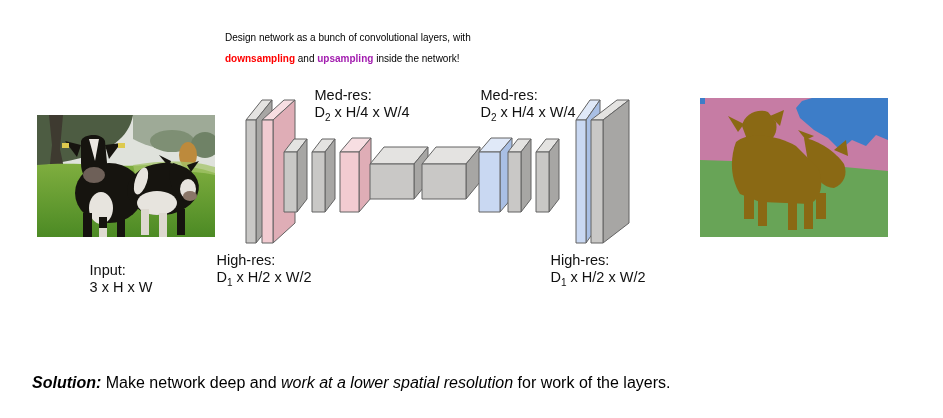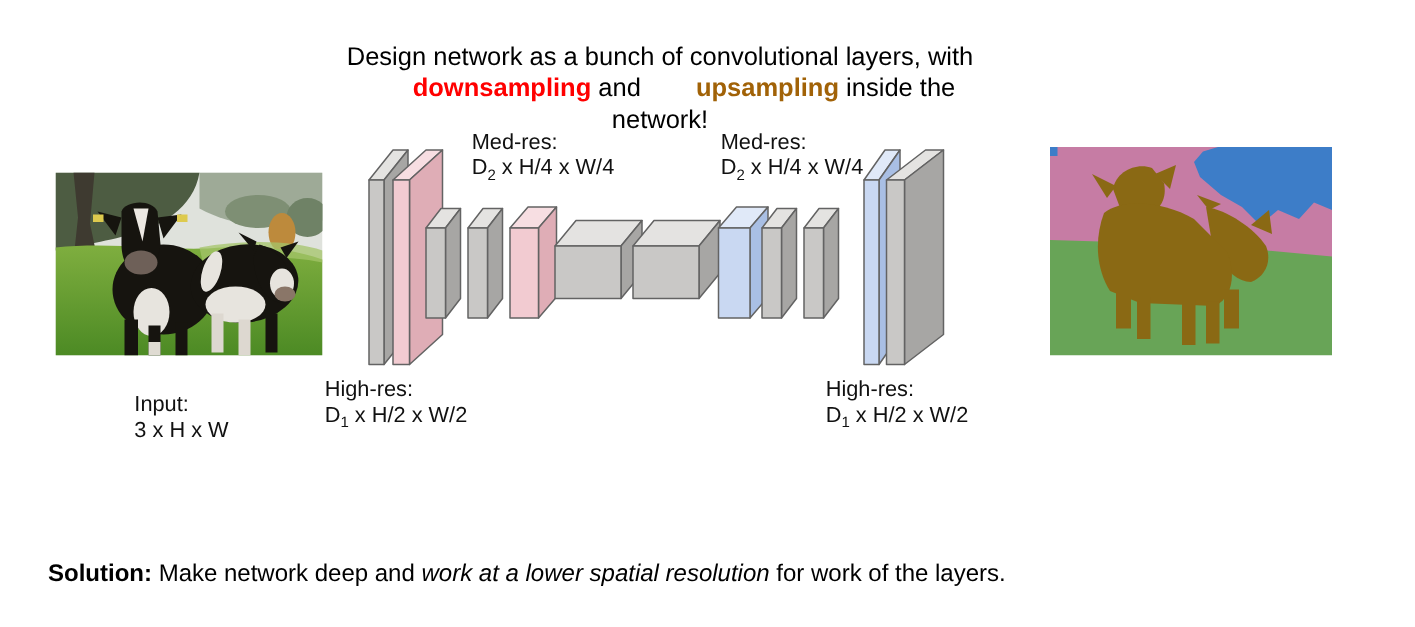--- a/index.html
+++ b/index.html
@@ -1,47 +1,47 @@
 <!DOCTYPE html>
 <html><head>
 <meta charset="utf-8">
 <style>
   html,body{margin:0;padding:0;background:#ffffff;}
   .slide{
     position:relative;width:943px;height:418px;background:#ffffff;overflow:hidden;
     font-family:"Liberation Sans","DejaVu Sans",sans-serif;color:#111;
   }
   .title{
-    position:absolute;left:225px;top:27px;width:430px;text-align:center;
-    font-size:17px;line-height:21px;color:#000;
-  }
-  .title .b{font-weight:bold;margin-left:32px;}
+    position:absolute;left:225px;top:27px;width:430px;text-align:left;
+    font-size:10px;line-height:21px;color:#000;
+  }
+  .title .b{font-weight:bold;}
   .lbl{
     position:absolute;transform:translateX(-50%);text-align:left;
     font-size:14.5px;line-height:17px;white-space:nowrap;color:#111;
   }
   .lbl sub{font-size:10px;}
   .input-figure{position:absolute;left:37px;top:115px;width:178px;height:122px;margin:0;}
   .pred-figure{position:absolute;left:700px;top:98px;width:188px;height:139px;margin:0;}
   .input-figure svg,.pred-figure svg{display:block;width:100%;height:100%;}
   .net{position:absolute;left:0;top:0;pointer-events:none;}
   .solution{
     position:absolute;left:32px;top:373px;font-size:16px;line-height:19px;color:#000;white-space:nowrap;
   }
-  .solution b{font-weight:bold;}
+  .solution b{font-weight:bold;font-style:italic;}
   .solution i{font-style:italic;}
 </style>
 </head>
 <body>
 
 <div class="slide">
 
   <div class="title">
     <span>Design network as a bunch of convolutional layers, with</span><br>
-    <span class="b" style="color: rgb(255, 0, 0);">downsampling</span><span> and </span><span class="b" style="color: #a16207;">upsampling</span><span> inside the network!</span>
+    <span class="b" style="color: rgb(255, 0, 0);">downsampling</span><span> and </span><span class="b" style="color: #a21caf;">upsampling</span><span> inside the network!</span>
   </div>
 
   <figure class="input-figure">
     <svg viewBox="0 0 178 122" preserveAspectRatio="none">
       <defs>
         <linearGradient id="grassG" x1="0" y1="0" x2="0" y2="1">
           <stop offset="0" stop-color="#7fae3f"></stop>
           <stop offset="1" stop-color="#4c8a24"></stop>
         </linearGradient>
       </defs>

